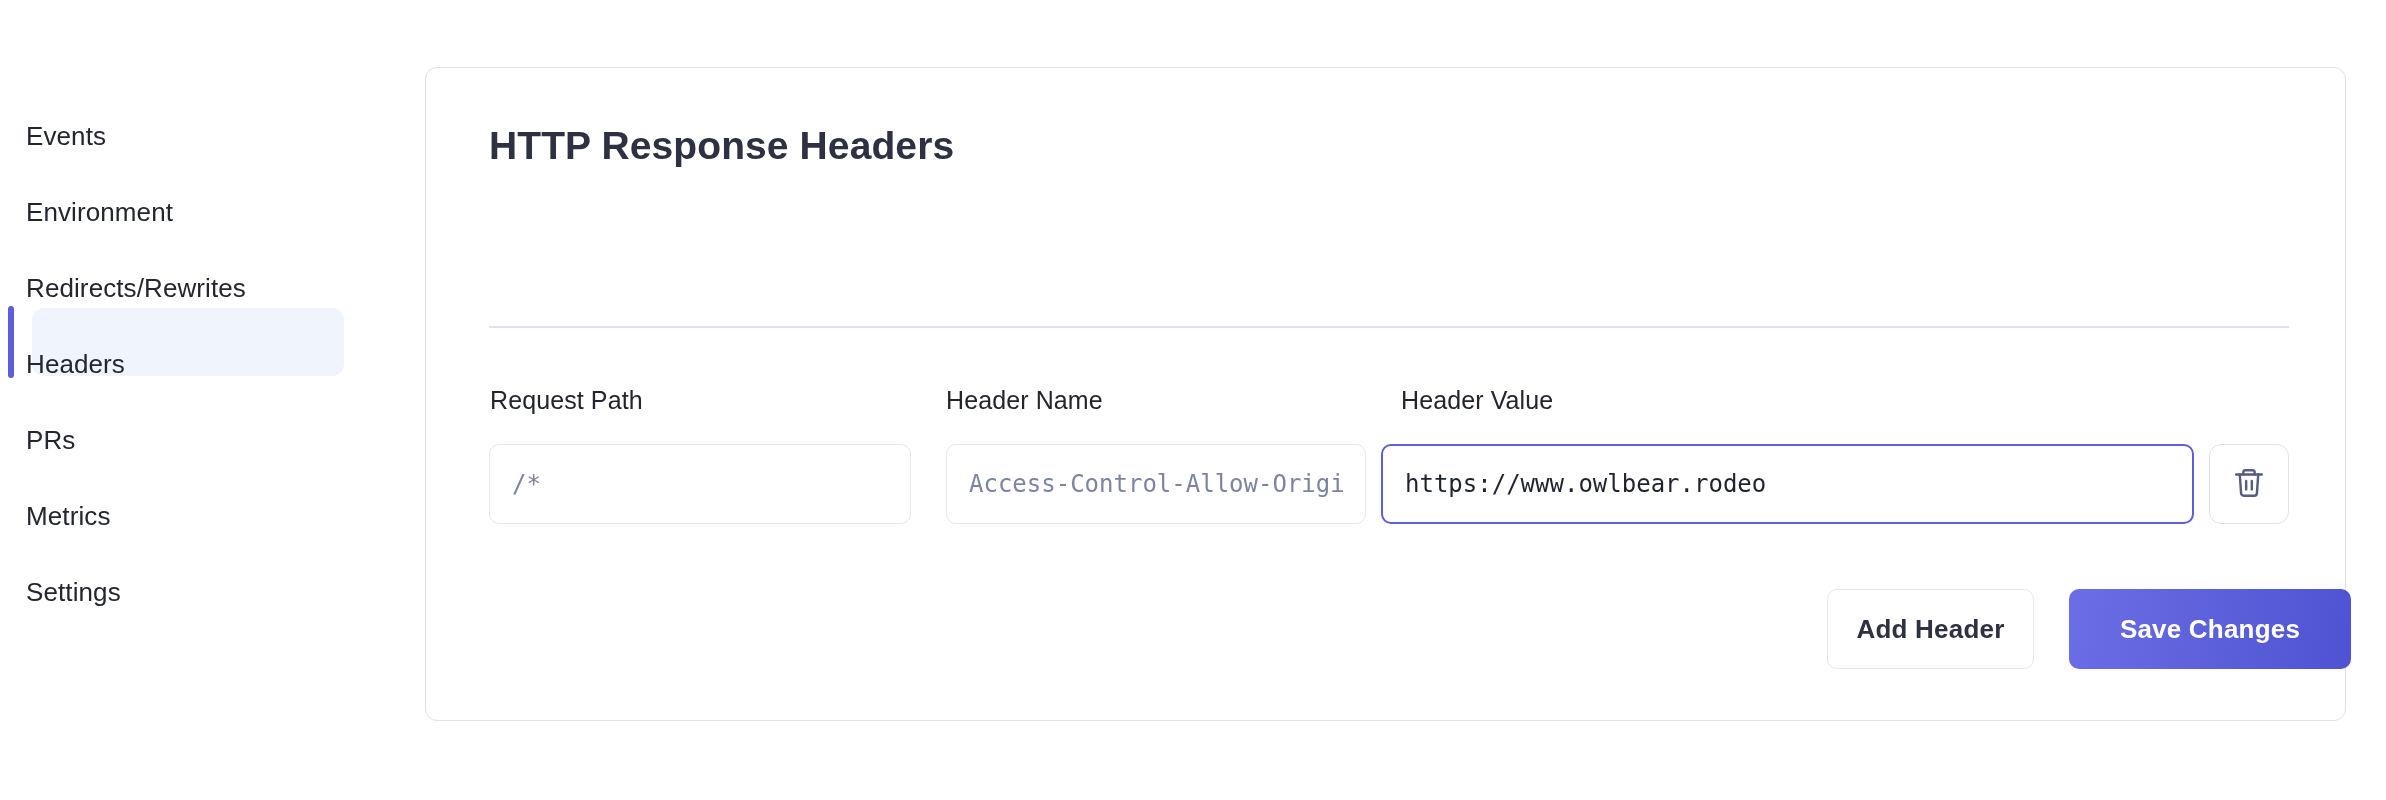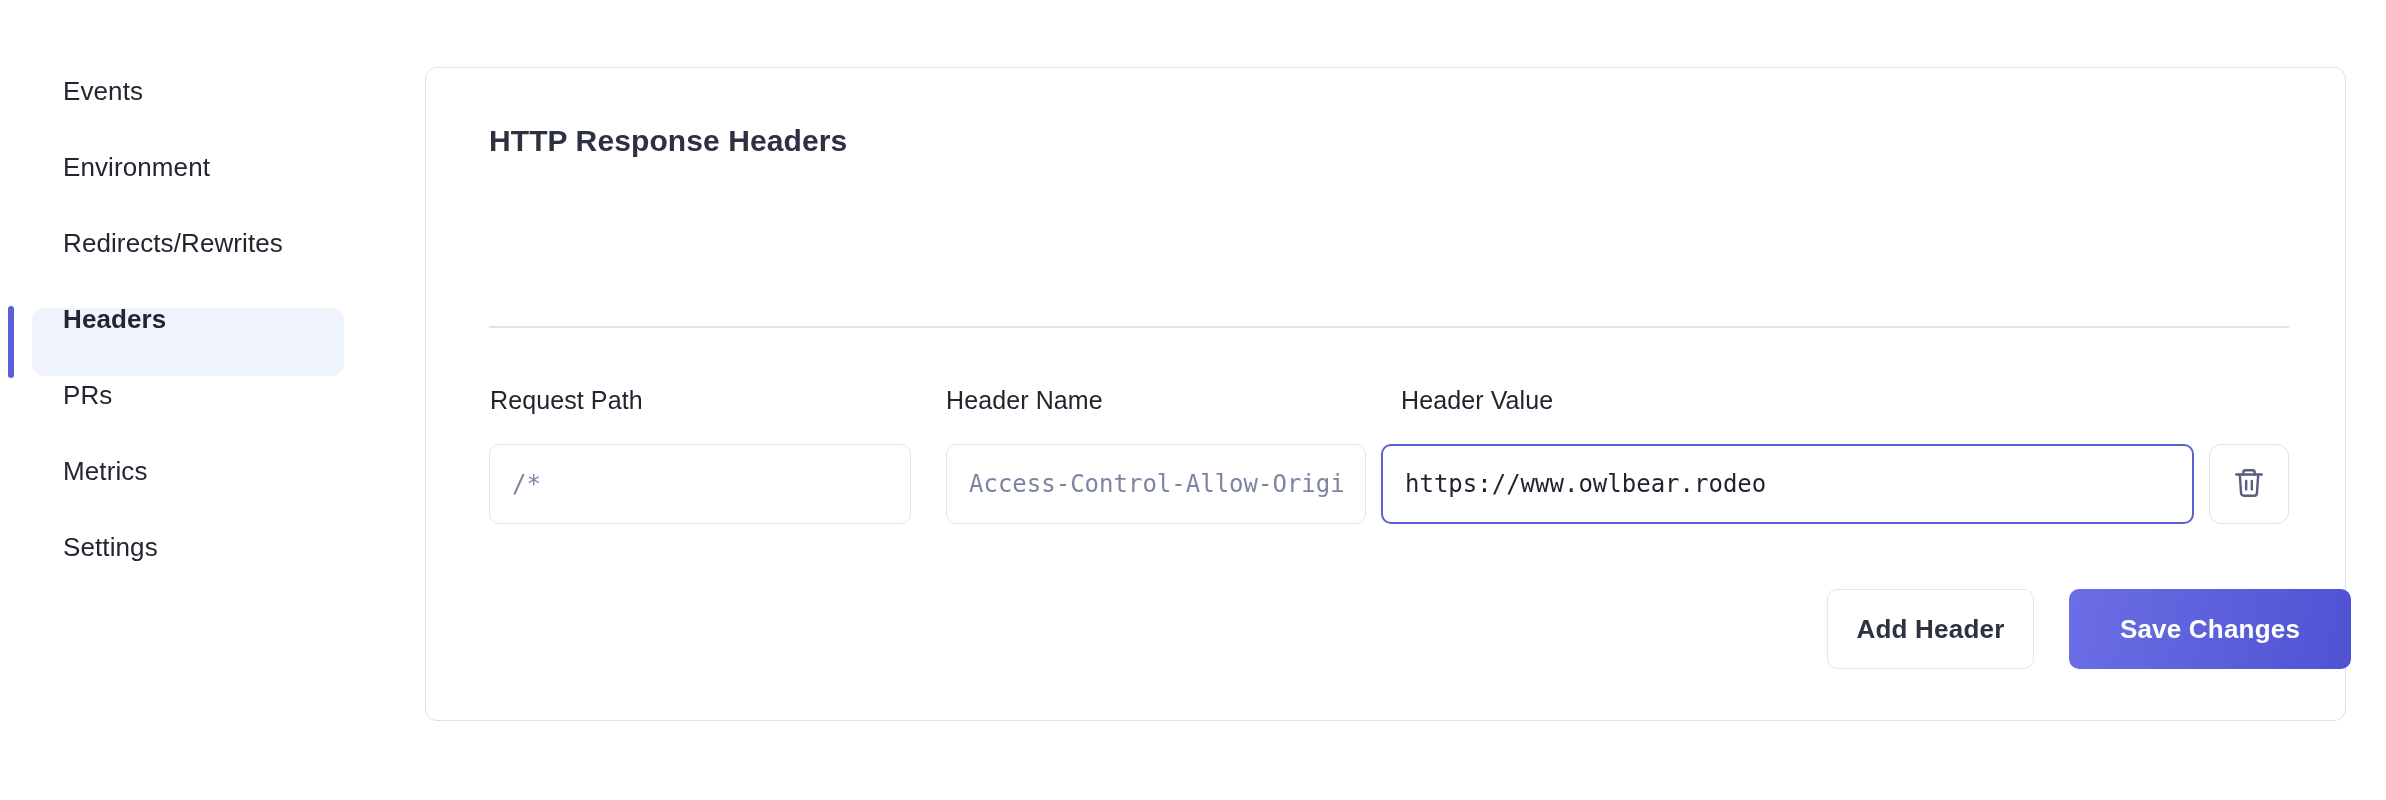--- a/index.html
+++ b/index.html
@@ -24,22 +24,22 @@
     position: absolute;
     left: 0;
     top: 76px;
     width: 360px;
   }
 
   .nav-item {
     position: relative;
     height: 76px;
     display: flex;
-    align-items: flex-start;
-    padding-left: 63px;
+    align-items: flex-end;
+    padding-left: 26px;
     font-size: 26px;
     color: #23262f;
     letter-spacing: 0.1px;
     cursor: pointer;
   }
 
   .nav-item .nav-bg {
     position: absolute;
     left: 32px;
     right: 16px;
@@ -61,39 +61,39 @@
     z-index: 2;
   }
 
   .nav-item .nav-label {
     position: relative;
     z-index: 1;
   }
 
   .nav-item.active .nav-bg { background: #f0f4fd; }
   .nav-item.active .nav-bar { background: #5b5fd9; }
-  .nav-item.active .nav-label { color: #23262f; font-weight: bold; }
+  .nav-item.active .nav-label { color: #23262f; }
 
   
   .card {
     position: absolute;
     left: 425px;
     top: 67px;
     width: 1921px;
     height: 654px;
     background: #ffffff;
     border: 1.5px solid #dde2ec;
     border-radius: 12px;
   }
 
   .card-title {
     position: absolute;
     left: 63px;
     top: 56px;
-    font-size: 30px;
+    font-size: 39px;
     font-weight: bold;
     color: #2e3142;
     letter-spacing: 0.1px;
   }
 
   .card-desc {
     position: absolute;
     left: 63px;
     top: 117px;
     width: 1160px;

